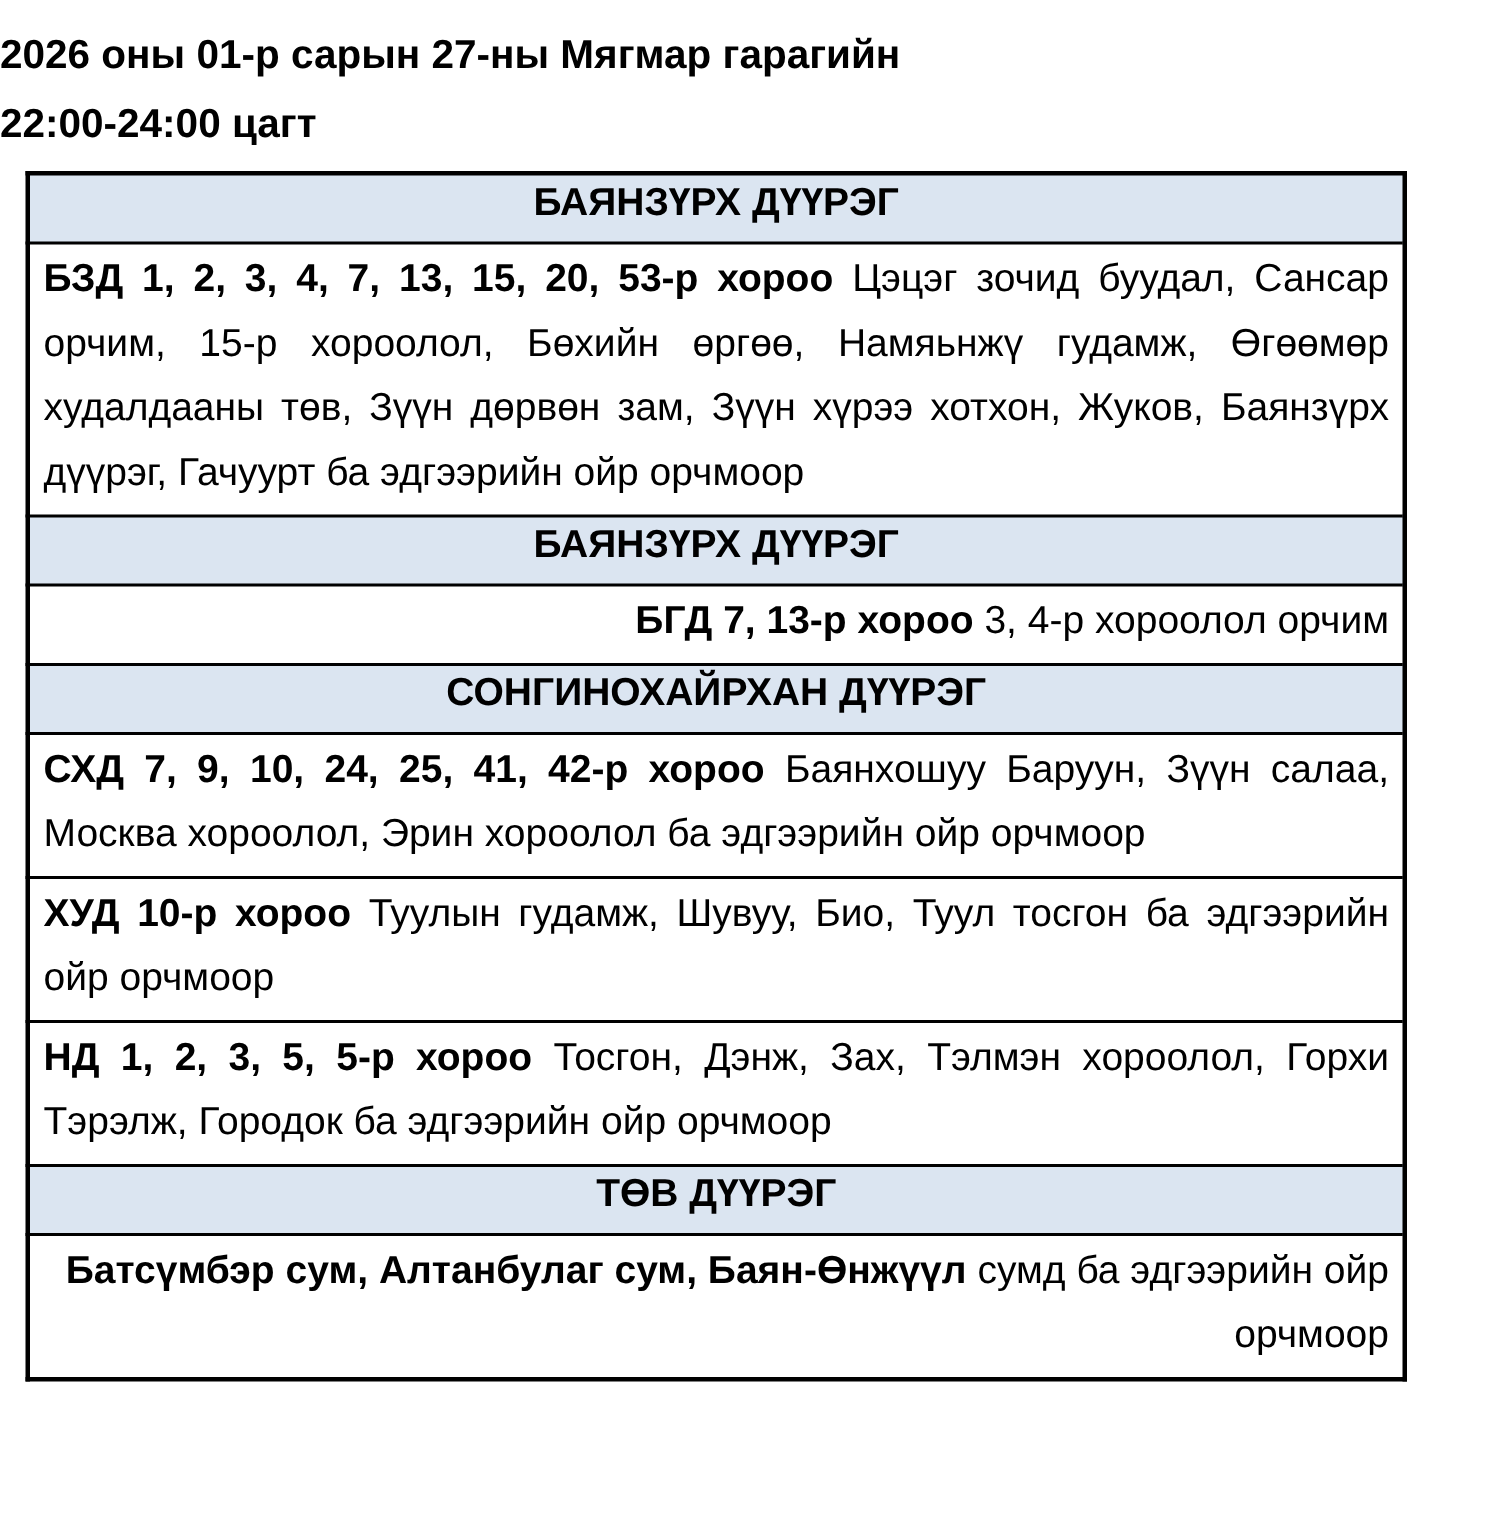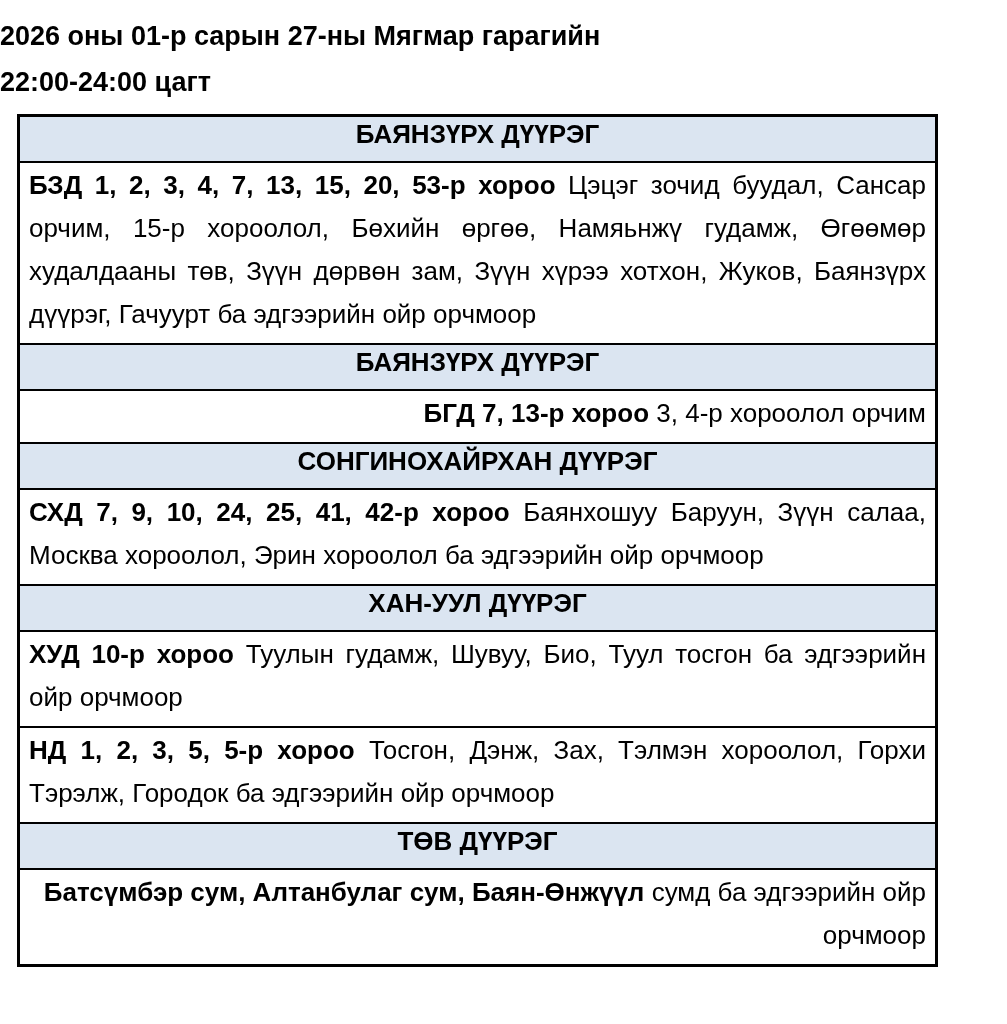--- a/index.html
+++ b/index.html
@@ -84,23 +84,20 @@
         <tr>
           <td class="content-cell"><span class="bold">БГД 7, 13-р хороо</span> <span>3, 4-р хороолол орчим</span></td>
         </tr>
         <tr>
           <td class="header-cell"><span>СОНГИНОХАЙРХАН ДҮҮРЭГ</span></td>
         </tr>
         <tr>
           <td class="content-cell justify"><span class="bold">СХД 7, 9, 10, 24, 25, 41, 42-р хороо</span> <span>Баянхошуу Баруун, Зүүн салаа, Москва хороолол, Эрин хороолол ба эдгээрийн ойр орчмоор</span></td>
         </tr>
         <tr>
-          <td class="header-cell"><span>ХАН-УУЛ ДҮҮРЭГ</span></td>
-        </tr>
-        <tr>
           <td class="content-cell justify"><span class="bold">ХУД 10-р хороо</span> <span>Туулын гудамж, Шувуу, Био, Туул тосгон ба эдгээрийн ойр орчмоор</span></td>
         </tr>
         <tr>
           <td class="content-cell justify"><span class="bold">НД 1, 2, 3, 5, 5-р хороо</span> <span>Тосгон, Дэнж, Зах, Тэлмэн хороолол, Горхи Тэрэлж, Городок ба эдгээрийн ойр орчмоор</span></td>
         </tr>
         <tr>
           <td class="header-cell"><span>ТӨВ ДҮҮРЭГ</span></td>
         </tr>
         <tr>
           <td class="content-cell"><span class="bold">Батсүмбэр сум, Алтанбулаг сум, Баян-Өнжүүл</span> <span>сумд ба эдгээрийн ойр орчмоор</span></td>

